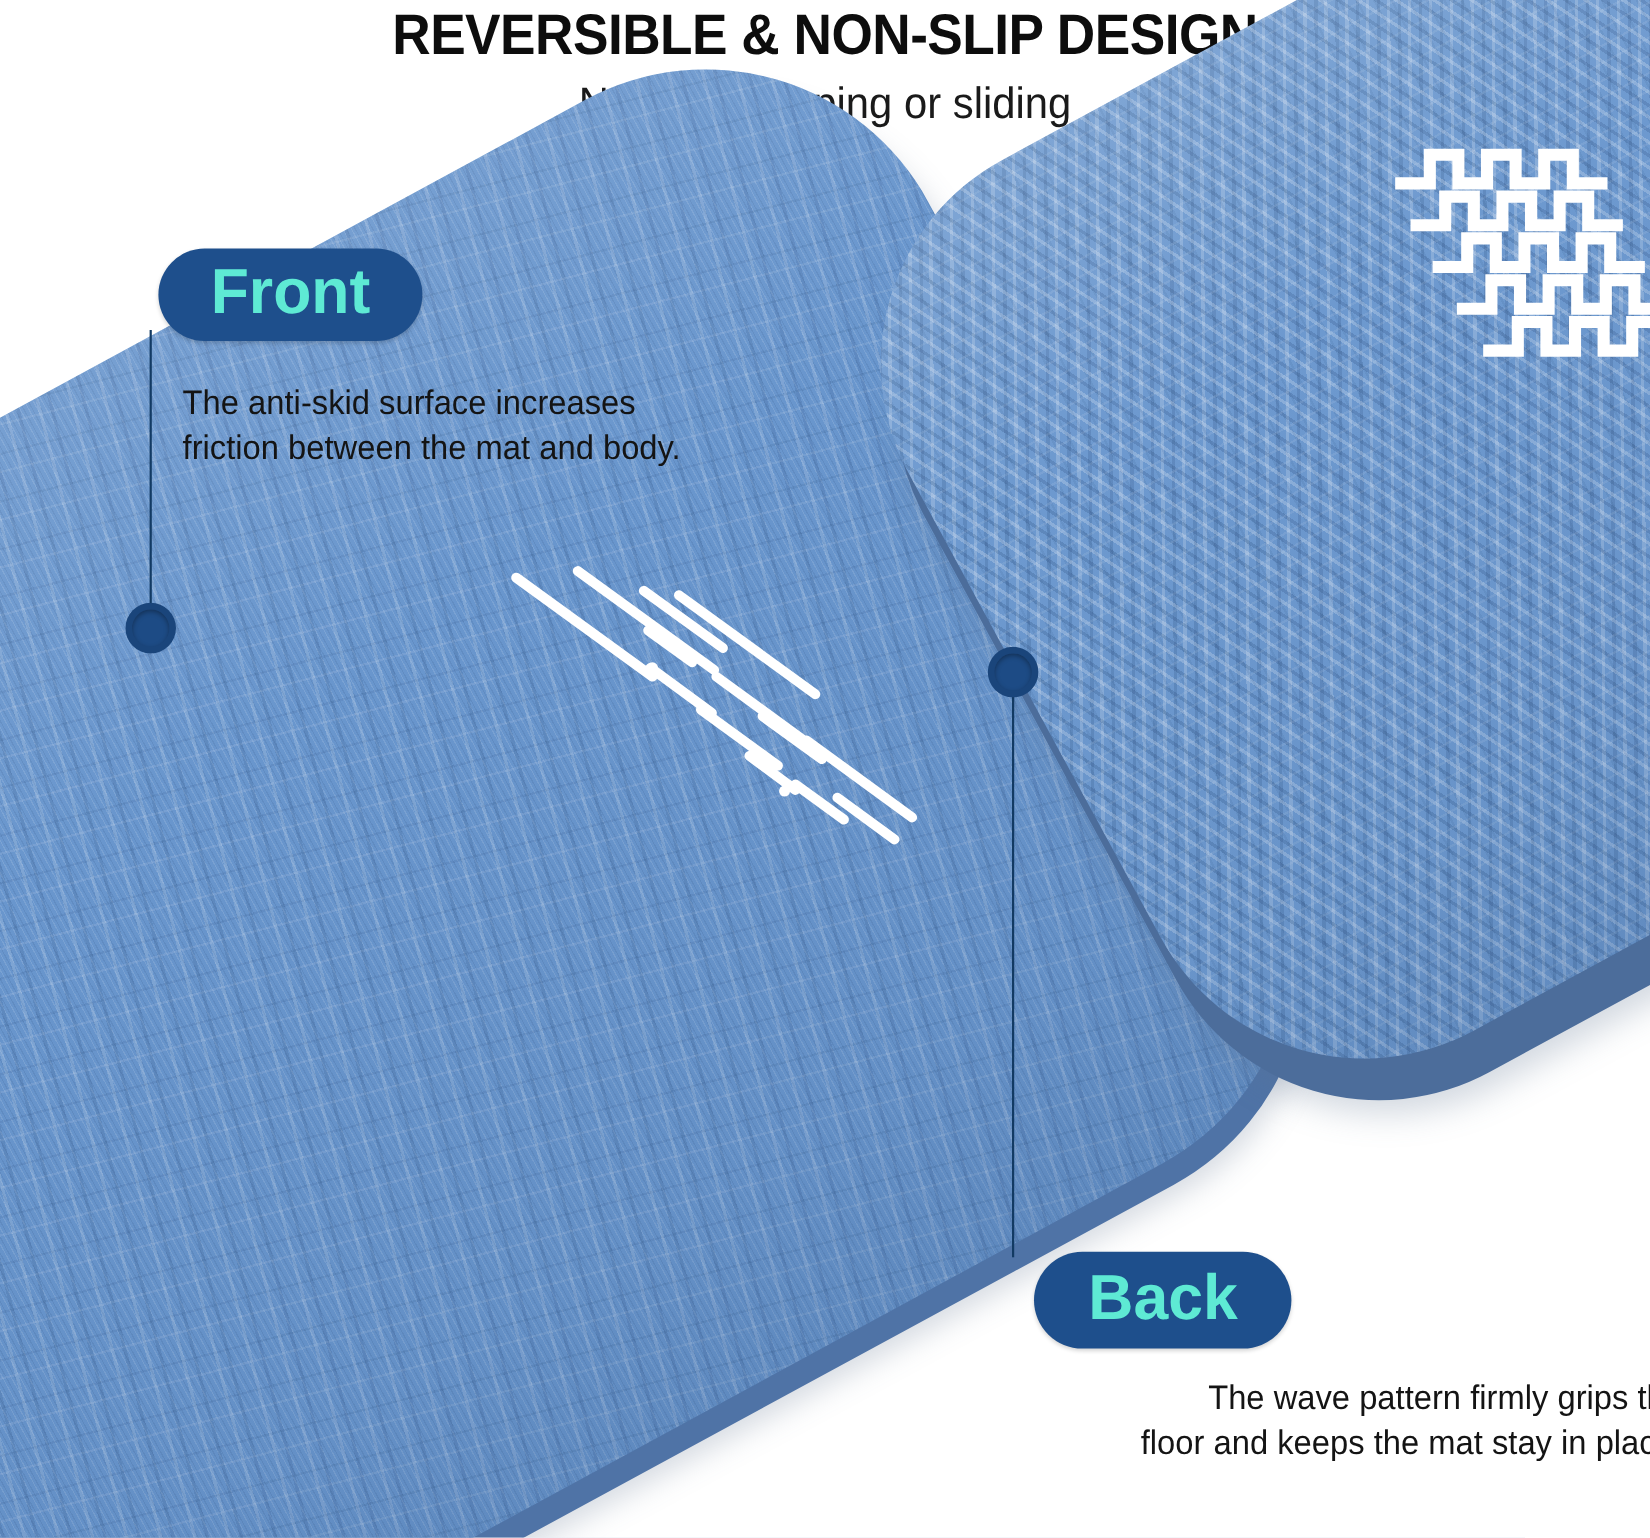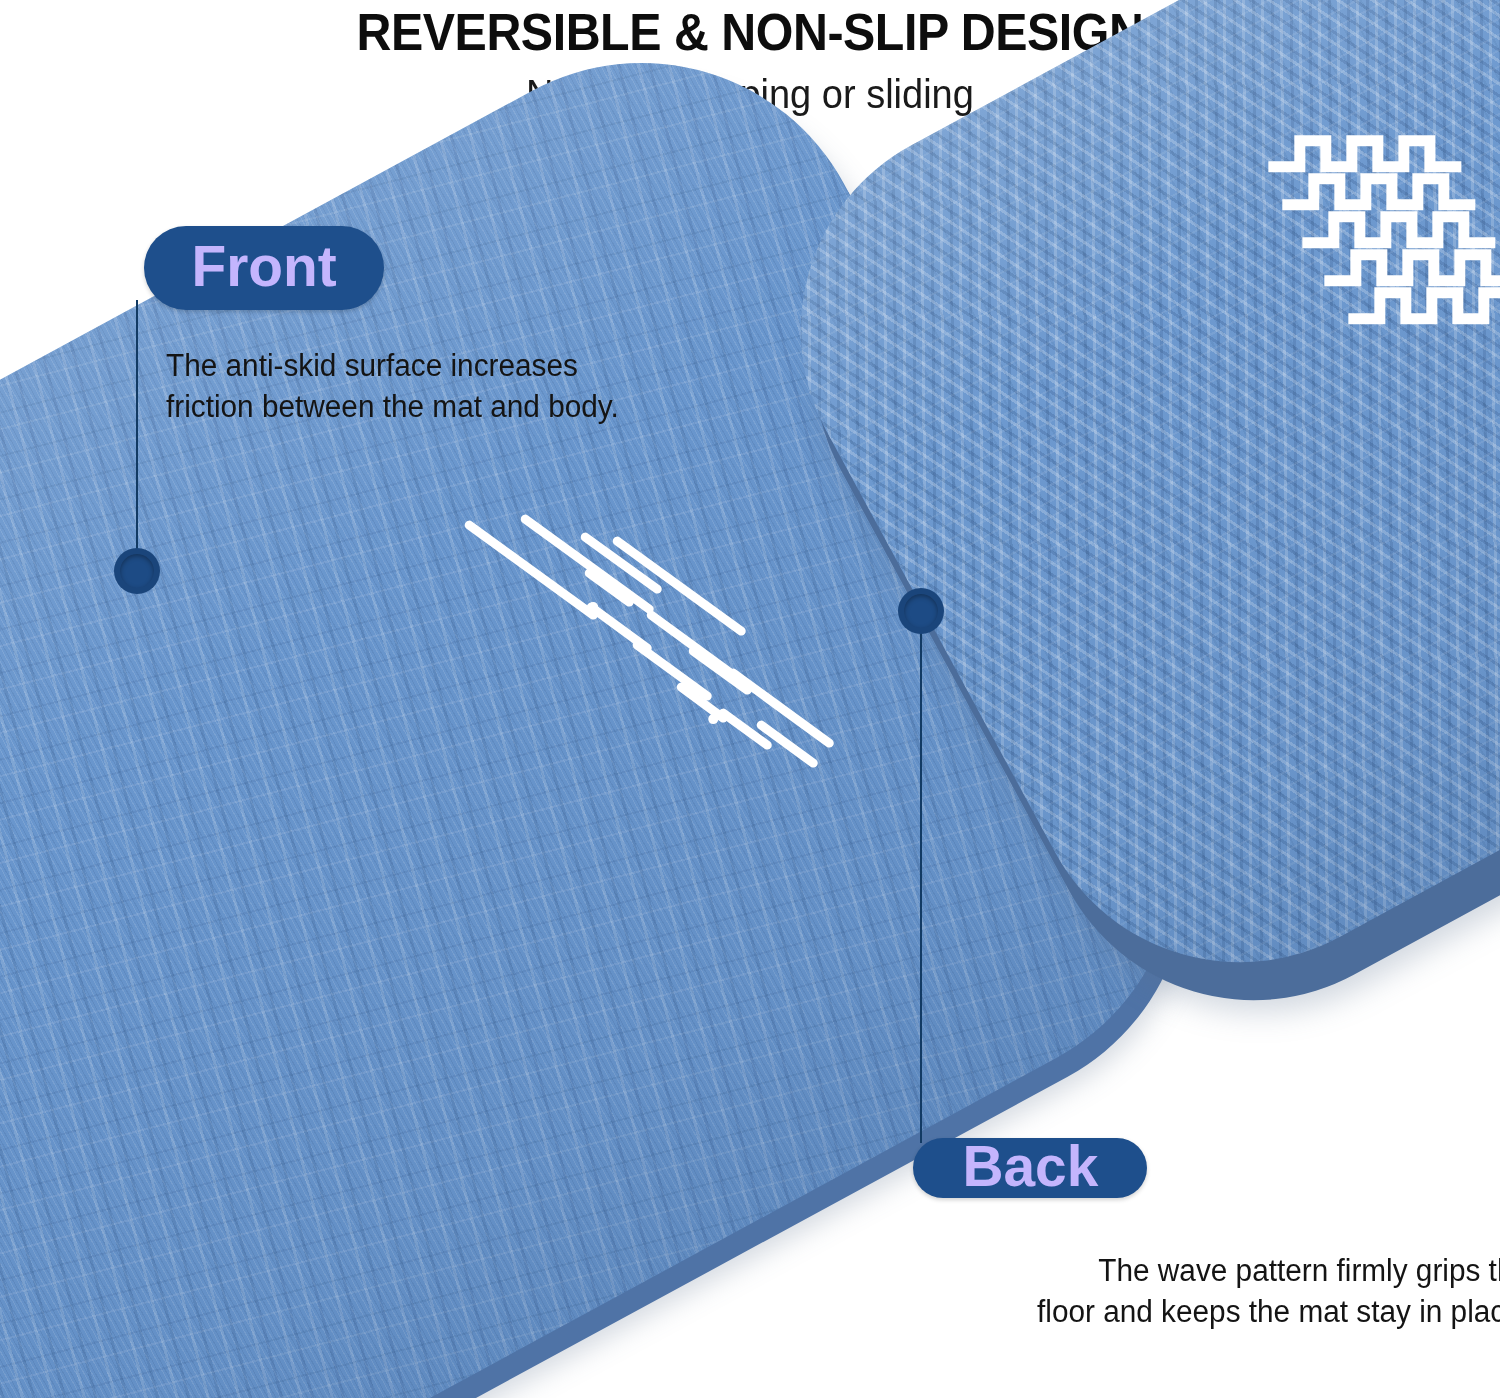--- a/index.html
+++ b/index.html
@@ -29,28 +29,28 @@
 
   
   .mats{position:absolute;left:0;top:0;width:1500px;height:1398px;}
 
   
   .badge{
     position:absolute;
     display:flex;align-items:center;justify-content:center;
     background:#1e4f8c;
     border-radius:999px;
-    color:#c4b5fd;
+    color:#5eead4;
     font-weight:700;
     letter-spacing:0px;
     box-shadow:0 2px 4px rgba(0,0,0,.18);
     z-index:40;
   }
   #badge-front{left:144px;top:226px;width:240px;height:84px;font-size:58px;}
-  #badge-back{left:913px;top:1138px;width:234px;height:60px;font-size:58px;}
+  #badge-back{left:940px;top:1138px;width:234px;height:88px;font-size:58px;}
   .badge span{display:block;transform:translateY(-3px) scaleX(0.98);}
 
   
   .leader{position:absolute;background:#123a63;width:2px;z-index:35;}
   #leader-front{left:136px;top:300px;height:272px;}
   #leader-back{left:920px;top:618px;height:525px;}
 
   .dot{
     position:absolute;border-radius:50%;
     background:#1d4b85;

